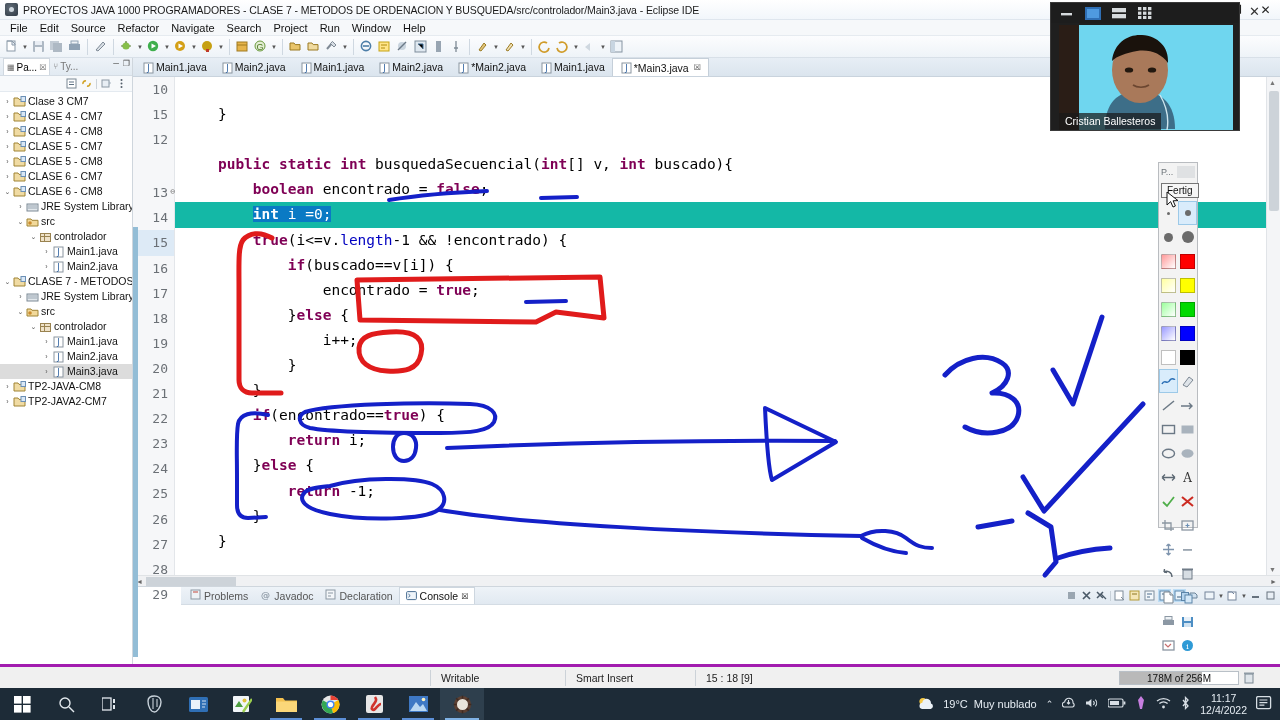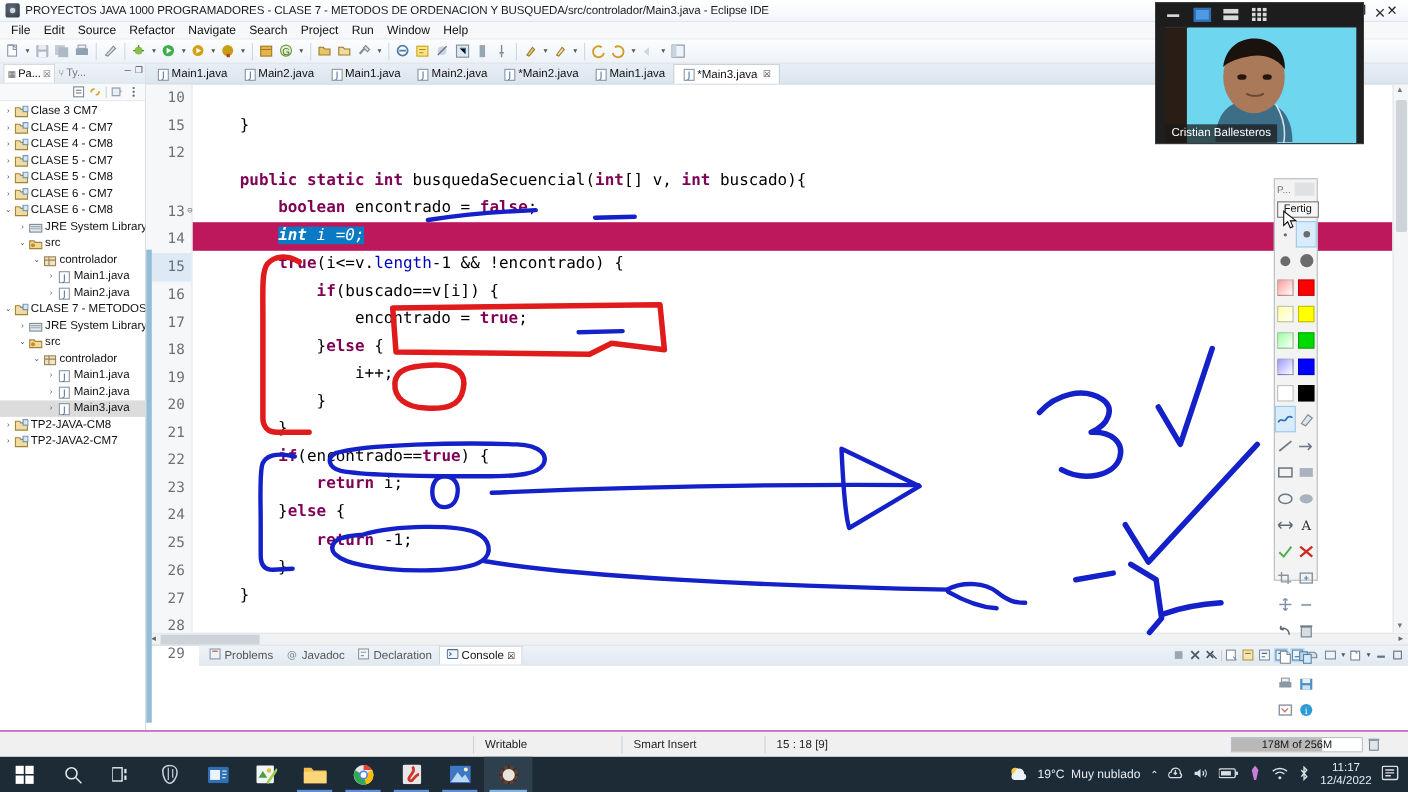--- a/index.html
+++ b/index.html
@@ -95,21 +95,21 @@
   .gutter .gn.hl{ background:#ddeaf6; }
   .gutter .gn.fold{ position:relative;margin-top:28px; }
   .gutter .gn.fold:after{ content:"⊖"; position:absolute; right:-1px; top:-1px;
      font-size:8px; color:#777;}
   .marker-col{ position:absolute; left:0; top:0; width:5px; bottom:0; background:#f6f7f9;}
   .marker-col .bar{ position:absolute; left:0; width:5px; background:#93bdd6;}
   .code{ flex:1; position:relative; overflow:hidden;
      font-family:"DejaVu Sans Mono", monospace; font-size:14.5px;}
   .ln{ height:25.1px; line-height:25.1px; white-space:pre; padding-left:8px;
        color:#000;}
-  .ln.hl{ background:#be185d;font-style:italic;}
+  .ln.hl{ background:#14b8a6;}
   .kw{ color:#7f0055; font-weight:bold;}
   .fld{ color:#0000c0;}
   .sel-tok{ background:#0a7ac4; color:#ffffff; }
   .sel-tok .kw{ color:#ffffff; }
 
   
   .ovw{ width:14px; background:#f4f5f7; border-left:1px solid #e1e4e8; flex:none;
         position:relative;}
   .ovw .up,.ovw .dn{ position:absolute; left:2px; font-size:7px;color:#777;}
   .ovw .up{top:2px;} .ovw .dn{bottom:2px;}
@@ -134,21 +134,21 @@
       align-items:center;}
   .cv-tools i{ width:13px;height:13px;display:flex;align-items:center;justify-content:center;}
   .console-body{ flex:1; padding:3px 5px; font-size:10.5px; color:#111;
      position:relative;}
   .console-body .hdr{ white-space:nowrap;}
   .console-cursor{ position:absolute; left:6px; top:17px; width:11px; height:9px;
      background:#2f7fd0;}
 
   
   .statusbar{ position:absolute; left:0; right:0; bottom:0; height:24px;
-     background:#f0f0f0; border-top:1px solid #a21caf; display:flex;
+     background:#f0f0f0; border-top:3px solid #a21caf; display:flex;
      align-items:center; font-size:10.5px; color:#222;}
   .st-cell{ padding:0 10px; height:16px; line-height:16px; border-left:1px solid #ccd2d8;}
   .st-first{ border-left:none; padding-left:10px;}
   .heap{ display:flex; align-items:center; gap:4px; margin-left:auto; margin-right:24px;}
   .heapbar{ width:120px; height:14px; background:#ffffff; border:1px solid #b9c0c7;
      position:relative; font-size:10px; }
   .heapbar .fill{ position:absolute; left:0;top:0;bottom:0; width:82px; background:#b9b9b9;}
   .heapbar .txt{ position:absolute; left:0; right:0; top:0; text-align:center;
      line-height:13px; color:#111;}
   .trash{ width:13px;height:13px;}

